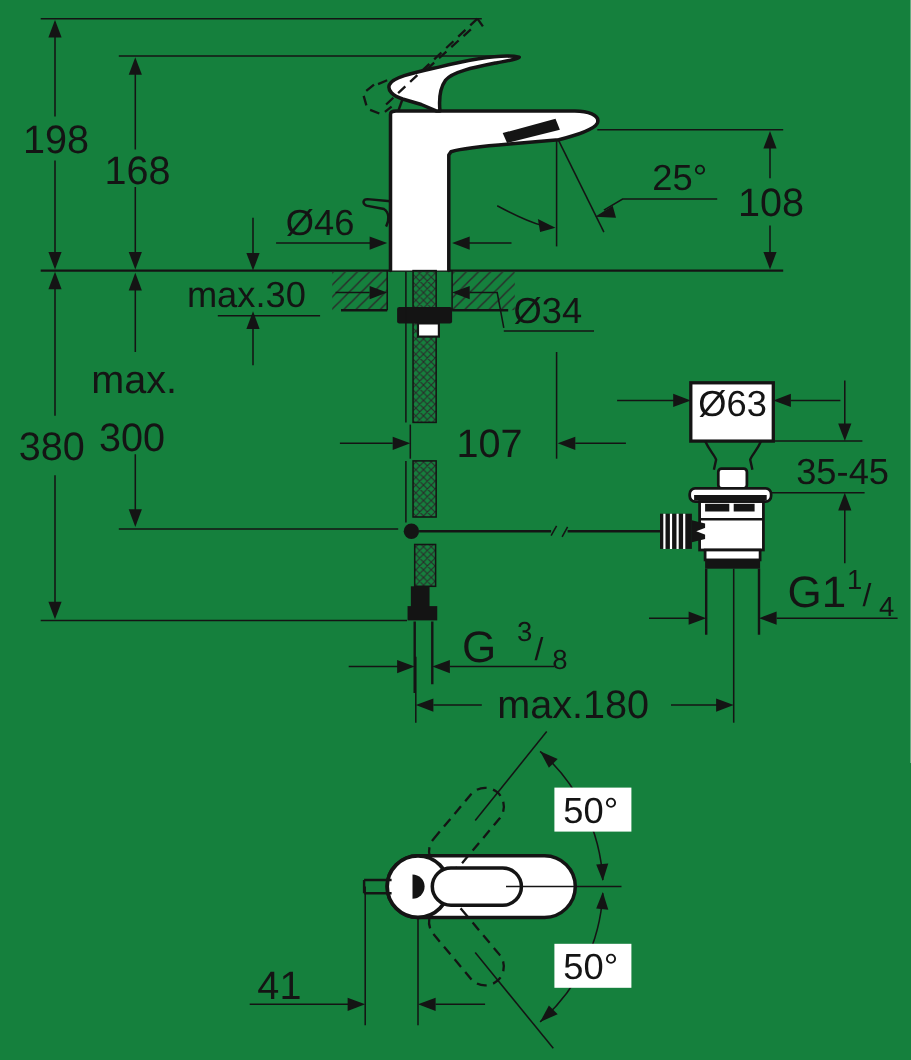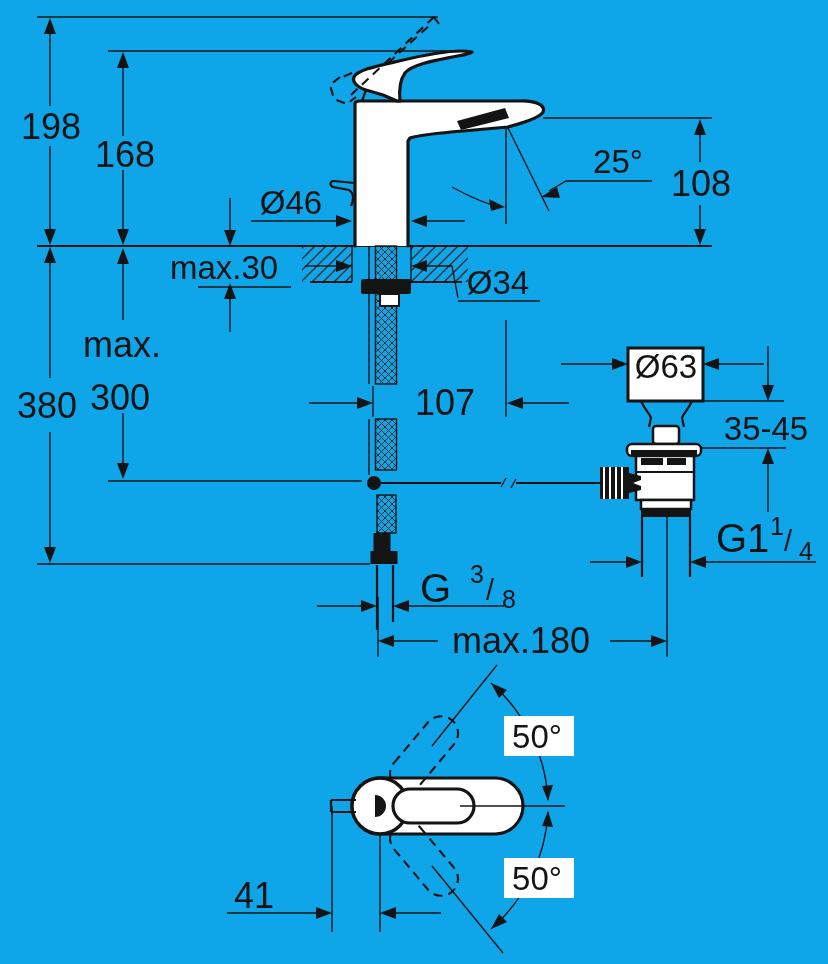--- a/index.html
+++ b/index.html
@@ -1,16 +1,16 @@
 <!DOCTYPE html>
 <html><head>
 <meta charset="utf-8">
 <style>
   html,body{margin:0;padding:0;background:#ffffff;}
-  .stage{width:828px;height:964px;position:relative;background:#0ea5e9;overflow:hidden;}
+  .stage{width:828px;height:964px;position:relative;background:#15803d;overflow:hidden;}
   svg{display:block;}
   text{font-family:"Liberation Sans","DejaVu Sans",sans-serif;fill:#141414;}
   .d36{font-size:36px;}
   .d33{font-size:33px;}
   .d40{font-size:40px;}
   .d25{font-size:25px;}
   .d29{font-size:29px;}
   .ln{stroke:#141414;fill:none;}
   .thin{stroke-width:1.4;}
   .mid{stroke-width:2.2;}

